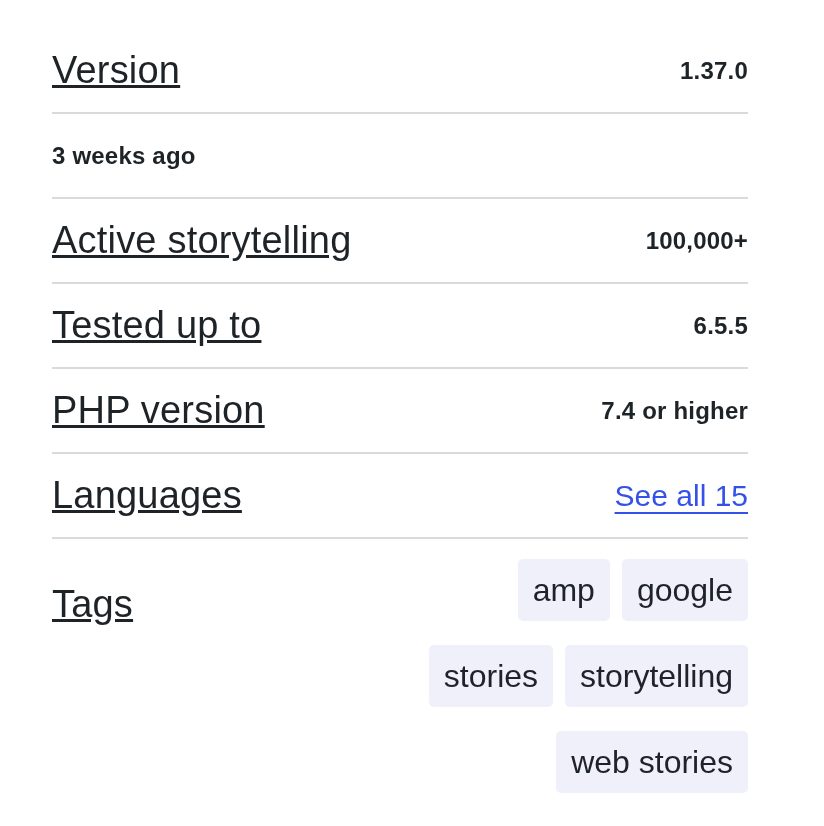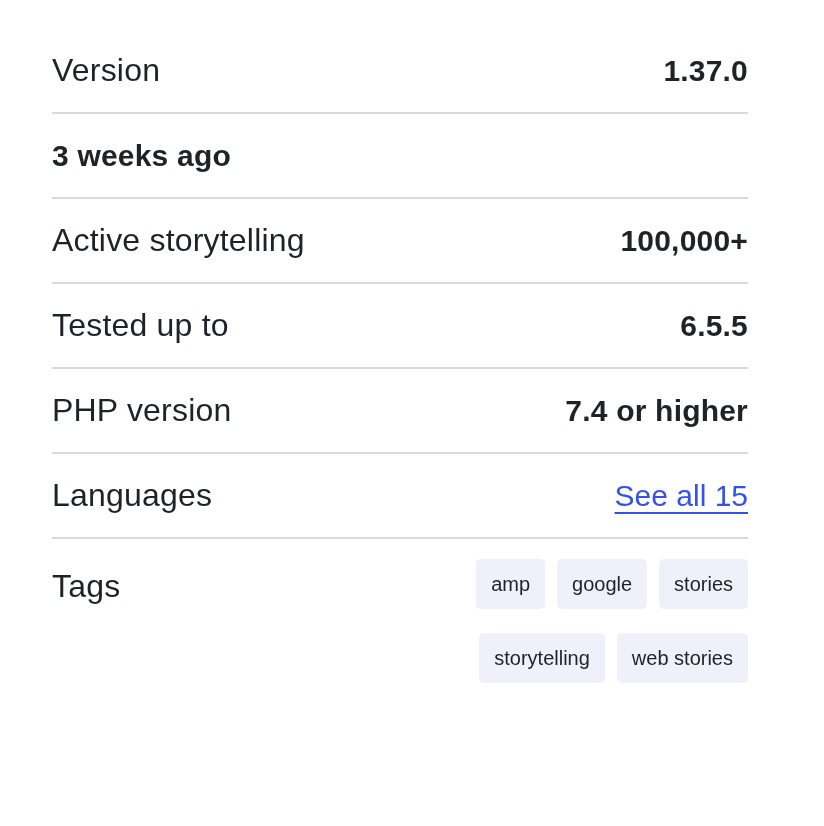--- a/index.html
+++ b/index.html
@@ -23,62 +23,63 @@
     overflow: hidden;
   }
   .meta-row {
     display: flex;
     align-items: center;
     justify-content: space-between;
     height: 85px;
     border-bottom: 2px solid var(--divider);
   }
   .meta-label {
-    font-size: 32px;
+    font-size: 38px;
     font-weight: 400;
     letter-spacing: 0.2px;
+    text-decoration: underline;
   }
   .meta-value {
-    font-size: 30px;
+    font-size: 24px;
     font-weight: 600;
     text-align: right;
     letter-spacing: 0.2px;
   }
   .see-all-link {
     font-size: 30px;
     font-weight: 400;
     color: var(--link);
     text-decoration-thickness: 2px;
     text-underline-offset: 6px;
     cursor: pointer;
   }
   .tags-row {
     display: flex;
     align-items: flex-start;
     justify-content: space-between;
     border-bottom: none;
     padding-top: 20px;
   }
   .tags-row .meta-label {
-    margin-top: 9px;
+    margin-top: 24px;
   }
   .tags-list {
     width: 340px;
     display: flex;
     flex-wrap: wrap;
     justify-content: flex-end;
     align-content: flex-start;
     column-gap: 12px;
     row-gap: 24px;
   }
   .tag {
     display: inline-block;
     background: var(--tag_bg);
     color: var(--text);
-    font-size: 20px;
+    font-size: 32px;
     line-height: 1;
     padding: 15px 15px;
     border-radius: 5px;
     text-decoration: none;
     cursor: pointer;
     white-space: nowrap;
   }
 </style>
 </head>
 <body>

